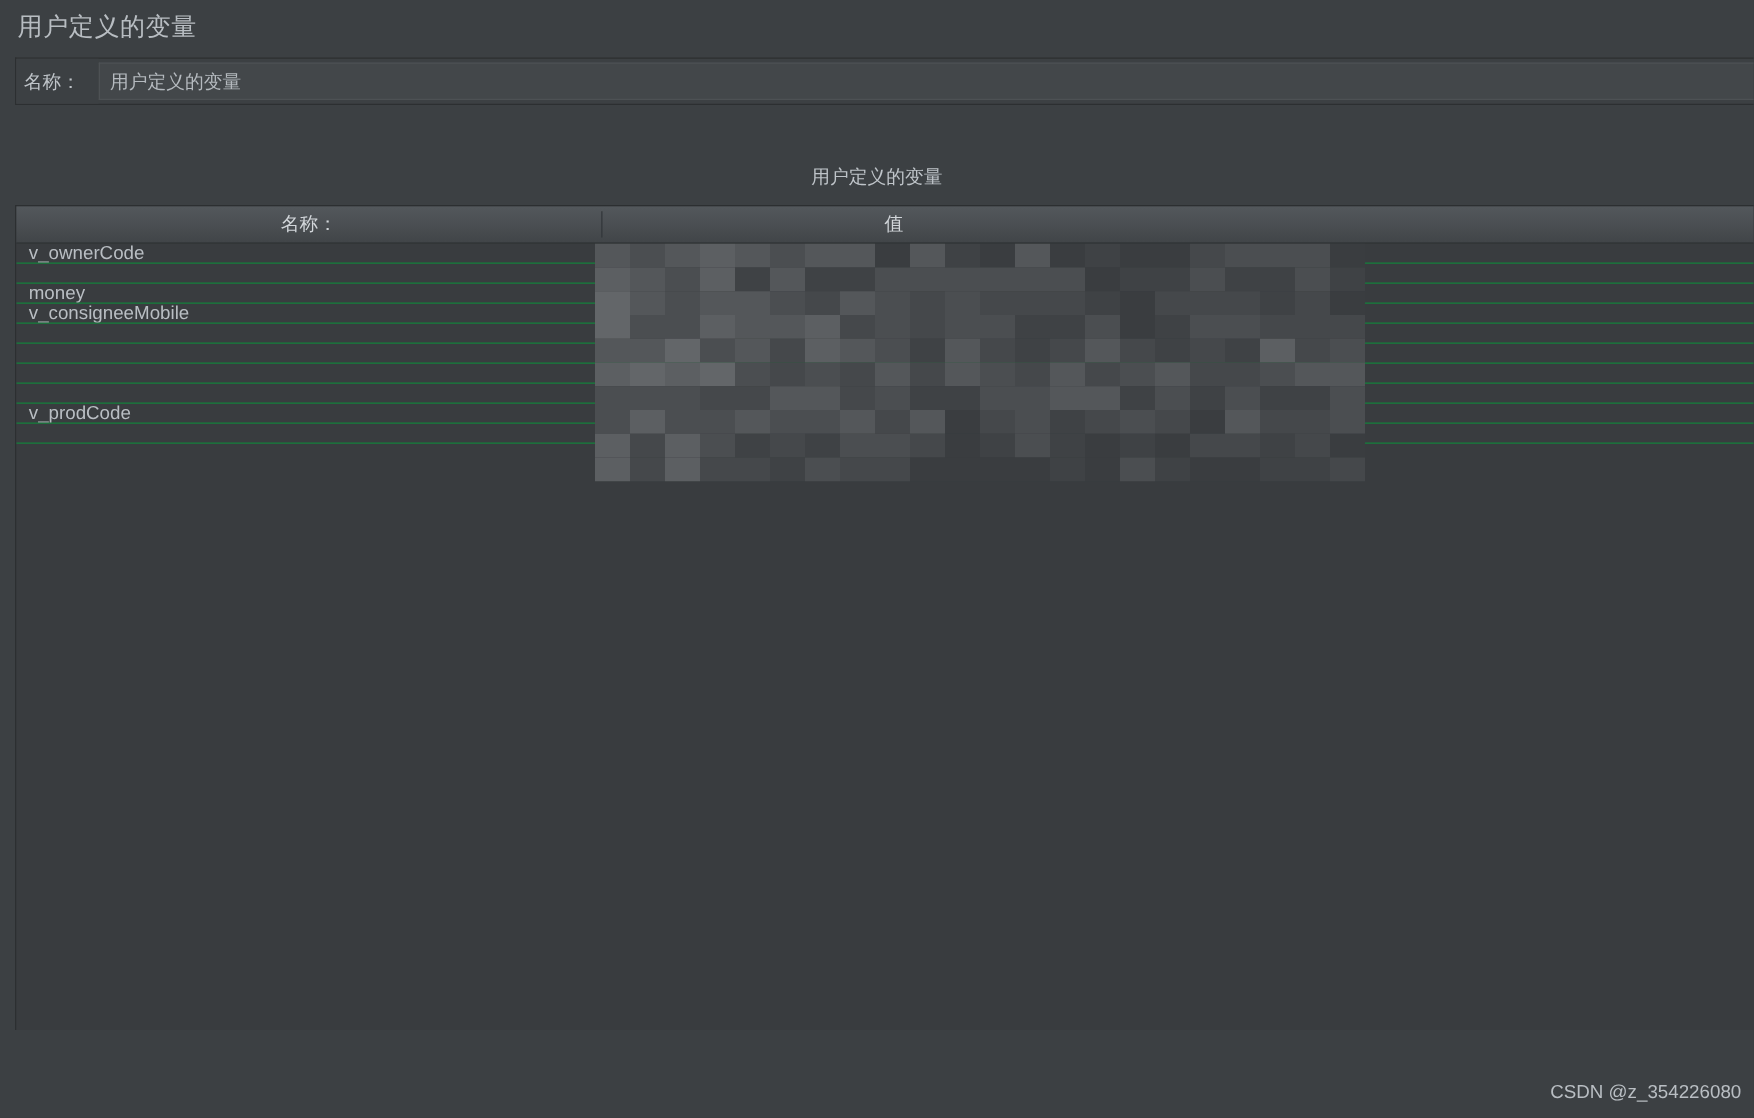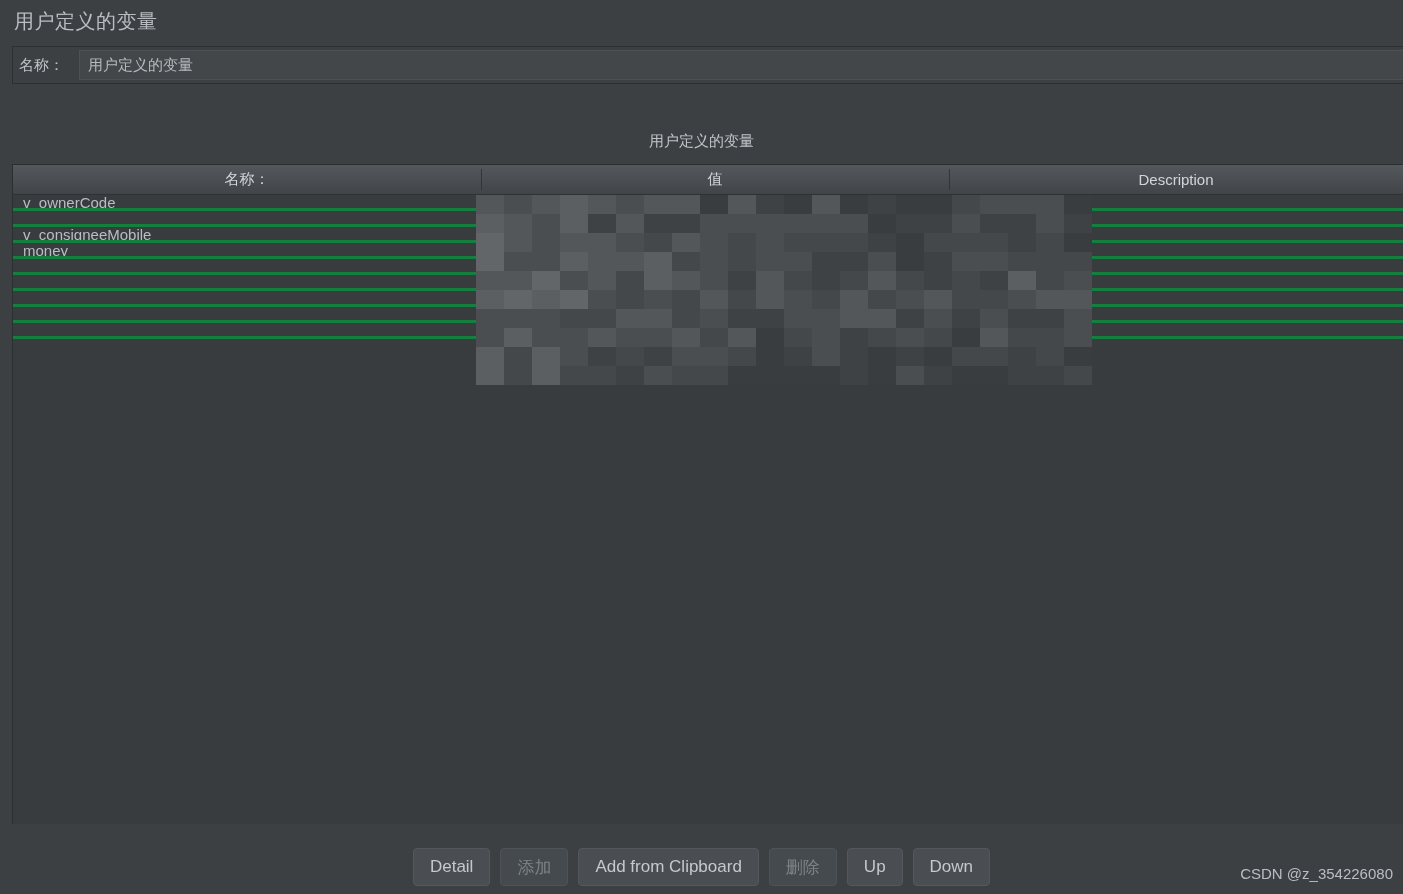--- a/index.html
+++ b/index.html
@@ -120,21 +120,21 @@
     background: #32363a;
   }
 
   .tbody {
     position: relative;
     background: #393c3f;
   }
   .trow {
     position: relative;
     height: 16px;
-    border-bottom: 3px solid #15803d;
+    border-bottom: 1px solid #15803d;
     display: flex;
     overflow: hidden;
   }
   .cell-name {
     width: 468px;
     padding-left: 10px;
     font-size: 15px;
     line-height: 15px;
     color: #b9bec3;
     white-space: nowrap;
@@ -209,58 +209,62 @@
       <div class="form-input">用户定义的变量</div>
     </div>
   </div>
 
   <div class="table-caption">用户定义的变量</div>
 
   <div class="table-wrap">
     <div class="thead">
       <div class="th col-name">名称：</div>
       <div class="th col-value">值</div>
-      <div class="th col-desc">Description</div>
     </div>
     <div class="tbody" id="tbody">
         <div class="trow">
           <div class="cell-name">v_ownerCode</div>
           <div class="cell-value"></div>
           <div class="cell-desc"></div>
         </div>
         <div class="trow">
           <div class="cell-value"></div>
           <div class="cell-desc"></div>
         </div>
         <div class="trow">
+          <div class="cell-name">money</div>
+          <div class="cell-value"></div>
+          <div class="cell-desc"></div>
+        </div>
+        <div class="trow">
           <div class="cell-name">v_consigneeMobile</div>
           <div class="cell-value"></div>
           <div class="cell-desc"></div>
         </div>
         <div class="trow">
-          <div class="cell-name">money</div>
-          <div class="cell-value"></div>
-          <div class="cell-desc"></div>
-        </div>
-        <div class="trow">
           <div class="cell-name"></div>
           <div class="cell-value"></div>
           <div class="cell-desc"></div>
         </div>
         <div class="trow">
           <div class="cell-name"></div>
           <div class="cell-value"></div>
           <div class="cell-desc"></div>
         </div>
         <div class="trow">
           <div class="cell-name"></div>
           <div class="cell-value"></div>
           <div class="cell-desc"></div>
         </div>
         <div class="trow">
+          <div class="cell-value"></div>
+          <div class="cell-desc"></div>
+        </div>
+        <div class="trow">
+          <div class="cell-name">v_prodCode</div>
           <div class="cell-value"></div>
           <div class="cell-desc"></div>
         </div>
         <div class="trow">
           <div class="cell-name"></div>
           <div class="cell-value"></div>
           <div class="cell-desc"></div>
         </div>
         <div class="mosaic">
           <i style="left: 0px; top: 0px; width: 28px; height: 19px; background: rgb(84, 87, 90);"></i>
@@ -480,24 +484,16 @@
           <i style="left: 448px; top: 171px; width: 28px; height: 19px; background: rgb(63, 66, 69);"></i>
           <i style="left: 476px; top: 171px; width: 28px; height: 19px; background: rgb(58, 61, 64);"></i>
           <i style="left: 504px; top: 171px; width: 28px; height: 19px; background: rgb(58, 61, 64);"></i>
           <i style="left: 532px; top: 171px; width: 28px; height: 19px; background: rgb(63, 66, 69);"></i>
           <i style="left: 560px; top: 171px; width: 28px; height: 19px; background: rgb(63, 66, 69);"></i>
           <i style="left: 588px; top: 171px; width: 28px; height: 19px; background: rgb(69, 72, 75);"></i>
         </div>
       </div>
   </div>
 
-  <div class="button-bar" id="button-bar">
-      <div class="btn">Detail</div>
-      <div class="btn disabled">添加</div>
-      <div class="btn">Add from Clipboard</div>
-      <div class="btn disabled">删除</div>
-      <div class="btn">Up</div>
-      <div class="btn">Down</div>
-    </div>
 
   <div class="watermark">CSDN @z_354226080</div>
 
 </div>
 
 </body></html>

